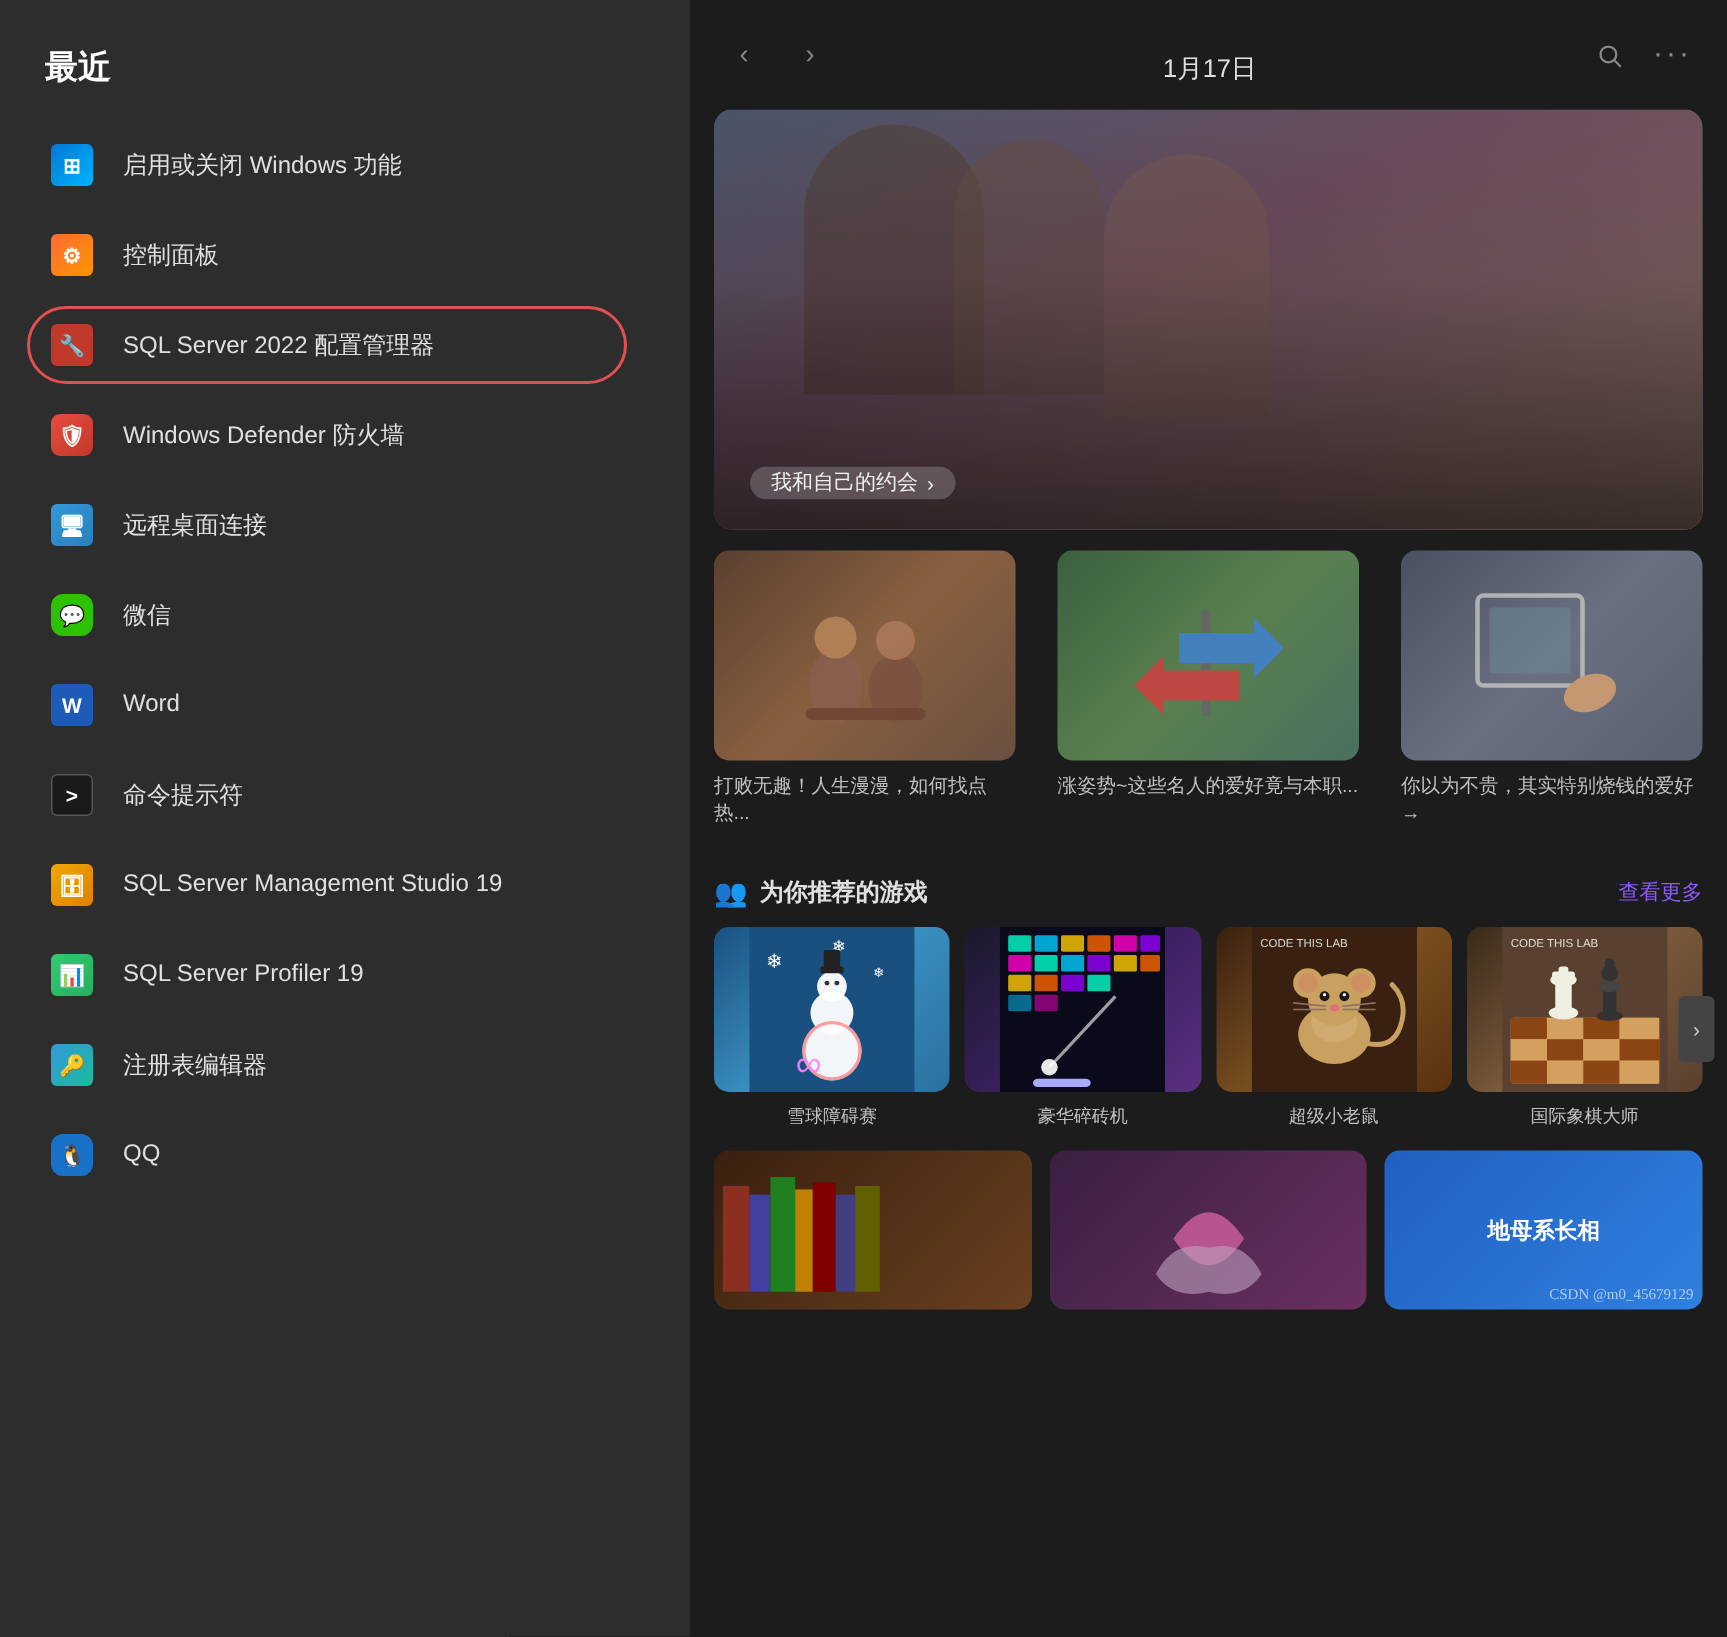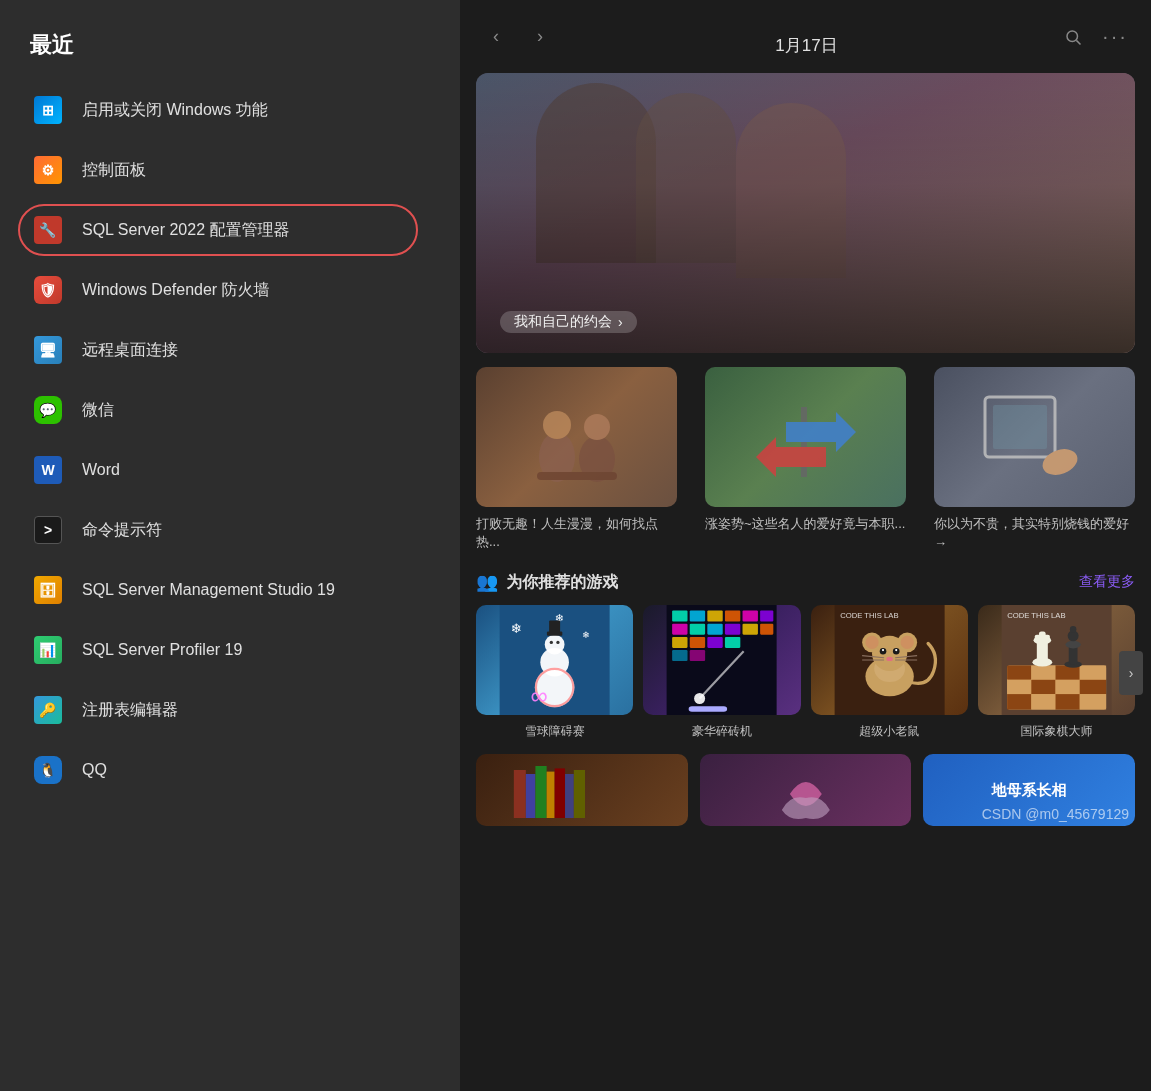--- a/index.html
+++ b/index.html
@@ -171,21 +171,21 @@
       padding: 2px 14px;
       border-radius: 20px;
       gap: 6px;
       backdrop-filter: blur(4px);
     }
 
     
     .article-row {
       display: flex;
       gap: 28px;
-      margin-bottom: 20px;
+      margin-bottom: 33px;
     }
     .article-card {
       flex: 1;
       display: flex;
       flex-direction: column;
       gap: 8px;
       cursor: pointer;
     }
     .article-thumb {
       border-radius: 10px;
@@ -287,23 +287,24 @@
 
     
     .bottom-row {
       display: flex;
       gap: 12px;
     }
     .bottom-card {
       flex: 1;
       border-radius: 10px;
       overflow: hidden;
-      height: 72px;
+      height: 106px;
       cursor: pointer;
       position: relative;
+      font-family: Liberation Serif, serif;
     }
     .bottom-card-1 { background: linear-gradient(135deg, #3a2010 0%, #6a4020 100%); }
     .bottom-card-2 { background: linear-gradient(135deg, #3a2040 0%, #6a3060 100%); }
     .bottom-card-3 {
       background: linear-gradient(135deg, #2060c0 0%, #3080e0 100%);
       display: flex;
       align-items: center;
       justify-content: center;
     }
     .bottom-card-label {
@@ -311,21 +312,21 @@
       font-size: 15px;
       font-weight: 700;
       text-align: center;
       padding: 8px;
     }
     .bottom-card-small {
       position: absolute;
       bottom: 4px;
       right: 6px;
       color: rgba(255,255,255,0.6);
-      font-size: 14px;
+      font-size: 10px;
     }
 
     
     .icon-windows { background: linear-gradient(135deg, #0078d4, #00b4ff); border-radius: 4px; }
     .icon-control { background: linear-gradient(135deg, #ff6b35, #ff9500); border-radius: 4px; }
     .icon-sql { background: #c0392b; border-radius: 4px; }
     .icon-defender { background: linear-gradient(135deg, #e74c3c, #c0392b); border-radius: 6px; }
     .icon-remote { background: linear-gradient(135deg, #3498db, #2980b9); border-radius: 4px; }
     .icon-wechat { background: #2dc100; border-radius: 8px; }
     .icon-word { background: #1e5bb8; border-radius: 4px; }

